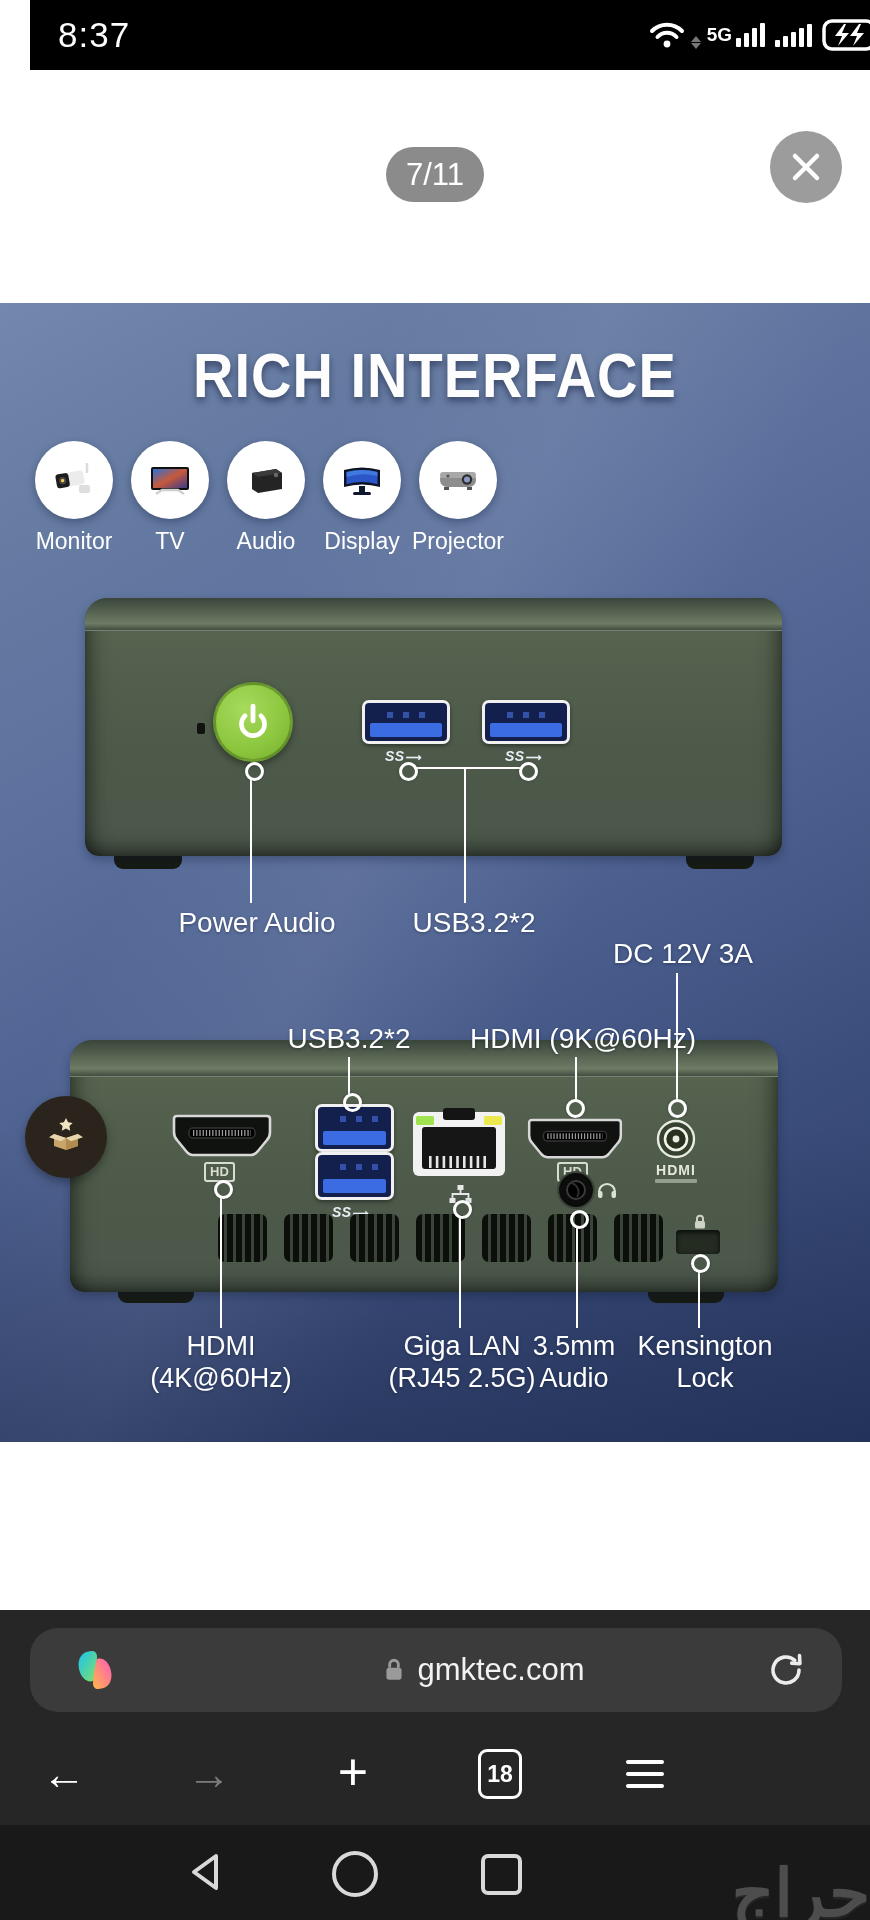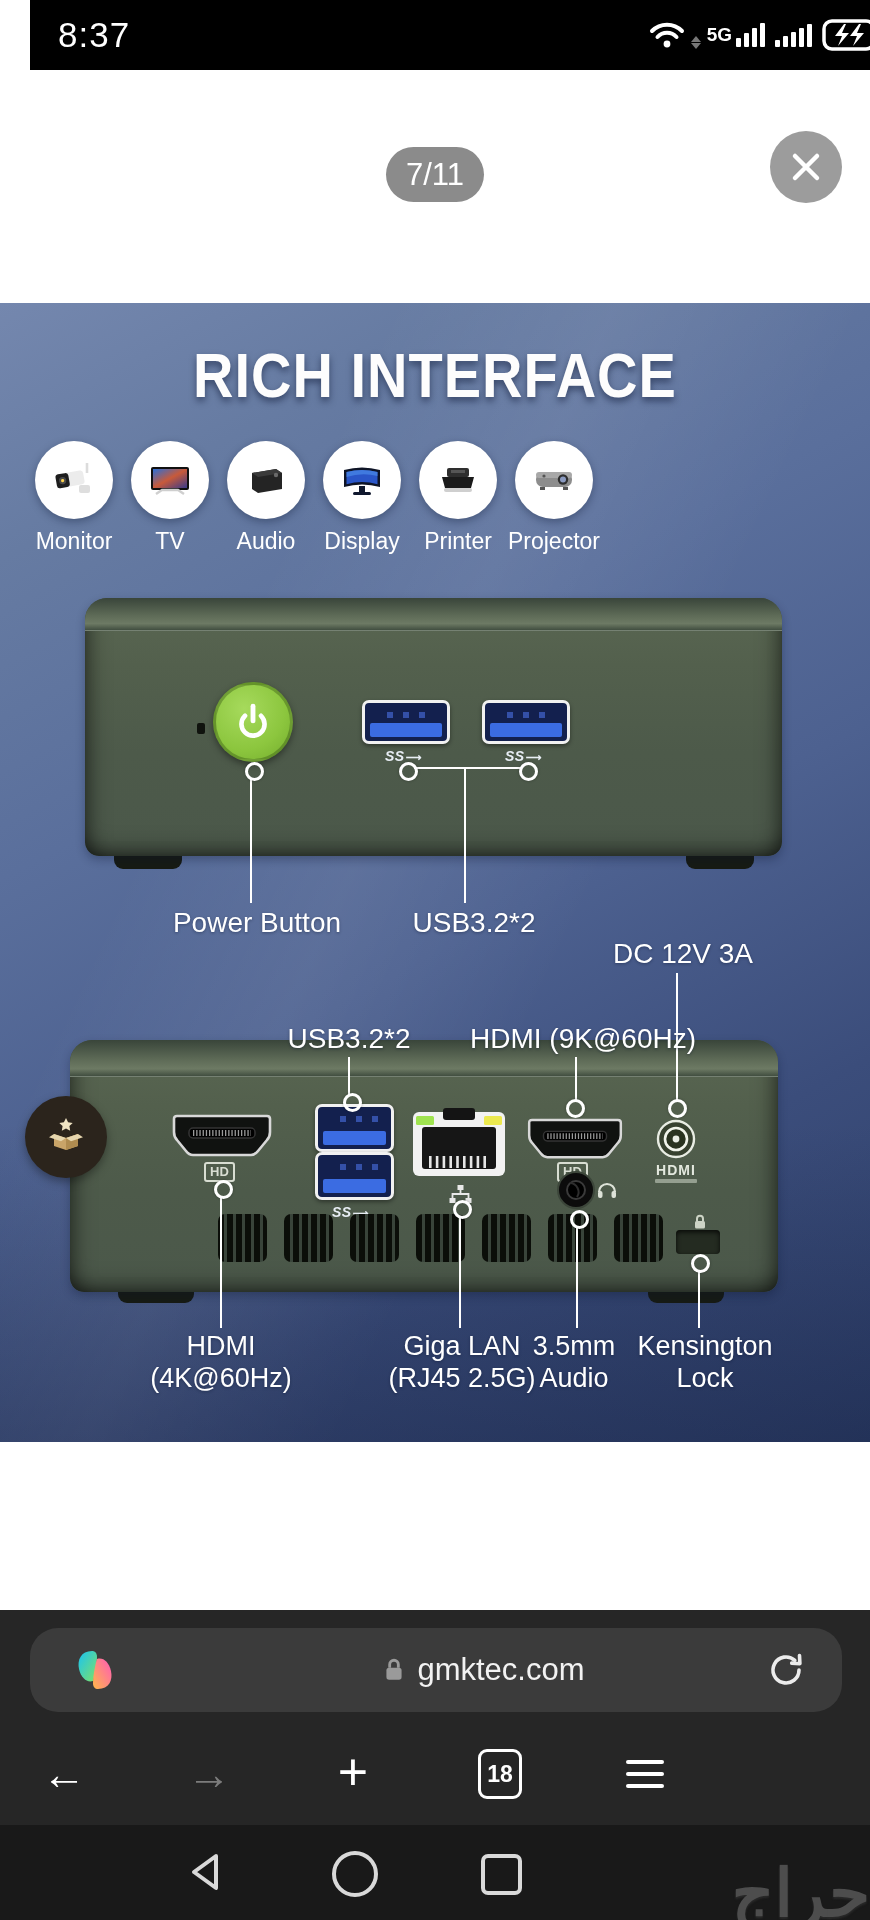--- a/index.html
+++ b/index.html
@@ -206,31 +206,20 @@
           <path d="M8.5 16 Q24 11.8 39.5 16 L39.5 20 Q24 16 8.5 21 Z" fill="#4a8ae8" opacity=".7"></path>
           <rect x="21" y="30" width="6" height="6" fill="#10182e"></rect>
           <rect x="15" y="36" width="18" height="3" rx="1.5" fill="#10182e"></rect>
             </svg>
           </div>
         <div class="dev-label">Display</div>
       </div>
       <div class="dev-item">
         <div class="dev-circle">
             <svg width="48" height="48" viewBox="0 0 48 48">
-          <rect x="13" y="12" width="22" height="9" rx="2" fill="#2e2e2e"></rect>
-          <path d="M8 21 h32 l-3 11 h-26 Z" fill="#1a1a1a"></path>
-          <rect x="10" y="32" width="28" height="4" rx="2" fill="#cfcfcf"></rect>
-          <rect x="17" y="14" width="14" height="3" fill="#555"></rect>
-            </svg>
-          </div>
-        <div class="dev-label">Printer</div>
-      </div>
-      <div class="dev-item">
-        <div class="dev-circle">
-            <svg width="48" height="48" viewBox="0 0 48 48">
           <rect x="6" y="16" width="36" height="15" rx="7" fill="#8d8d8d"></rect>
           <rect x="6" y="16" width="36" height="6" rx="3" fill="#a8a8a8"></rect>
           <circle cx="33" cy="23.5" r="5.2" fill="#2e2e2e"></circle>
               <circle cx="33" cy="23.5" r="3" fill="#8a9ac0"></circle>
           <circle cx="14" cy="20" r="1.6" fill="#555"></circle>
           <rect x="10" y="31" width="5" height="3" fill="#555"></rect>
               <rect x="33" y="31" width="5" height="3" fill="#555"></rect>
             </svg>
           </div>
         <div class="dev-label">Projector</div>
@@ -259,21 +248,21 @@
       <div class="ss-logo" style="left:300px;top:150px;">SS</div>
       <div class="ss-logo" style="left:420px;top:150px;">SS</div>
     </div>
 
     <div class="dot" style="left:245px;top:459px;"></div>
     <div class="dot" style="left:399px;top:459px;"></div>
     <div class="dot" style="left:519px;top:459px;"></div>
     <div class="cline" style="left:250px;top:475px;height:125px;"></div>
     <div class="hline" style="left:414px;top:464px;width:106px;"></div>
     <div class="cline" style="left:464px;top:466px;height:134px;"></div>
-    <div class="lbl" style="left:117px;top:604px;width:280px;">Power Button</div>
+    <div class="lbl" style="left:117px;top:604px;width:280px;">Power Audio</div>
     <div class="lbl" style="left:354px;top:604px;width:240px;">USB3.2*2</div>
 
     <div class="lbl" style="left:563px;top:635px;width:240px;">DC 12V 3A</div>
     <div class="cline" style="left:676px;top:670px;height:128px;"></div>
 
     <div class="lbl" style="left:229px;top:720px;width:240px;">USB3.2*2</div>
     <div class="lbl" style="left:443px;top:720px;width:280px;">HDMI (9K@60Hz)</div>
     <div class="cline" style="left:348px;top:754px;height:38px;"></div>
     <div class="cline" style="left:575px;top:754px;height:44px;"></div>
     <div class="dot" style="left:343px;top:790px;"></div>

